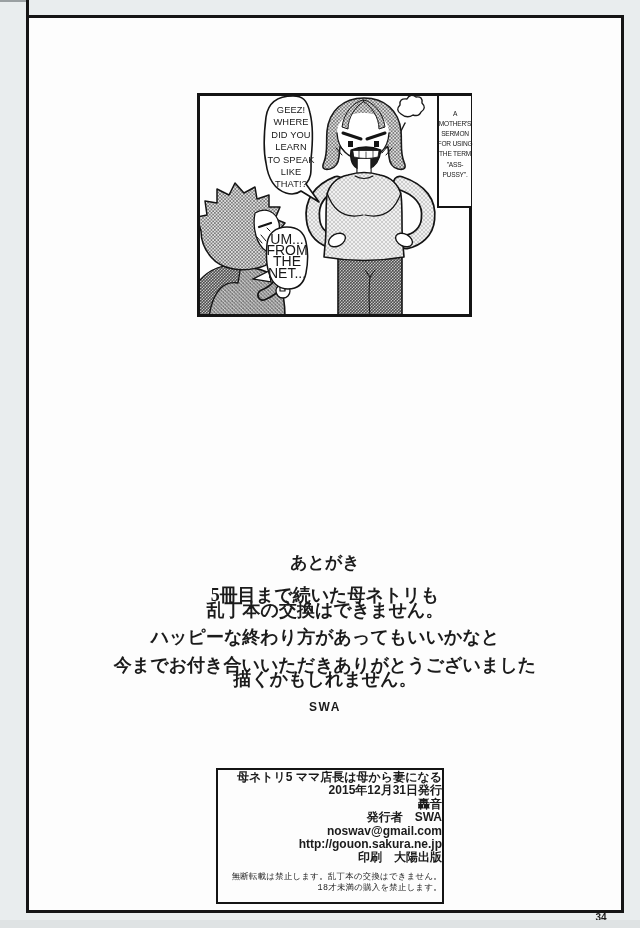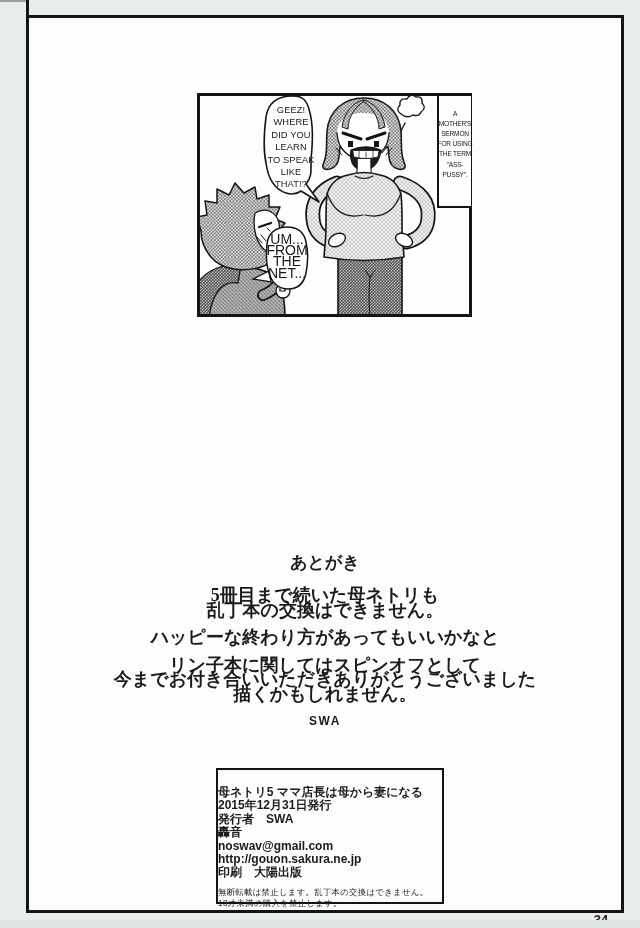--- a/index.html
+++ b/index.html
@@ -25,27 +25,27 @@
 
   
   #afterword{left:60px;top:551px;width:530px;text-align:center;color:#1b1b1b;
              font-weight:bold;}
   .aw-title{font-size:17px;margin-bottom:14px;}
   .aw-para{font-size:18px;line-height:14.5px;margin-bottom:13px;font-family:Liberation Serif, serif;}
   .aw-sign{font-size:12px;letter-spacing:1.5px;}
 
   
   #colophon{left:216px;top:768px;width:228px;height:136px;border:2.5px solid #141414;
-            box-sizing:border-box;background:#fdfdfd;text-align:left;padding-top:16px;}
+            box-sizing:border-box;background:#fdfdfd;text-align:right;padding-top:1px;}
   .col-line{font-size:12px;line-height:13.4px;font-weight:bold;white-space:nowrap;color:#1b1b1b;}
   .col-notice{margin-top:7px;}
-  .col-notice div{font-family:Liberation Sans, sans-serif;font-size:8.4px;
+  .col-notice div{font-family:Liberation Mono, monospace;font-size:8.4px;
                   line-height:11px;letter-spacing:.3px;white-space:nowrap;color:#222;}
 
-  #page-number{left:582px;top:912px;width:38px;text-align:center;font-size:13px;
+  #page-number{left:582px;top:912px;width:38px;text-align:center;font-size:10px;
                font-weight:bold;color:#1b1b1b;}
 </style>
 </head>
 <body>
 
 <div id="stage">
   <div class="abs" id="edge-artifact"></div>
   <div class="abs" id="frame-tick"></div>
   <div class="abs" id="page-frame"></div>
 
@@ -198,32 +198,31 @@
   <div class="abs" id="afterword">
     <div class="aw-title">あとがき</div>
     <div class="aw-para">
       <div>5冊目まで続いた母ネトリも</div>
       <div>乱丁本の交換はできません。</div>
     </div>
     <div class="aw-para">
       <div>ハッピーな終わり方があってもいいかなと</div>
     </div>
     <div class="aw-para">
-      <div>リン子本に関してはスピンオフとして</div>
       <div>今までお付き合いいただきありがとうございました</div>
       <div>描くかもしれません。</div>
     </div>
     <div class="aw-sign">SWA</div>
   </div>
 
   <div class="abs" id="colophon">
     <div class="col-line">母ネトリ5 ママ店長は母から妻になる</div>
     <div class="col-line">2015年12月31日発行</div>
+    <div class="col-line">轟音</div>
     <div class="col-line">発行者　SWA</div>
-    <div class="col-line">轟音</div>
     <div class="col-line">noswav@gmail.com</div>
     <div class="col-line">http://gouon.sakura.ne.jp</div>
     <div class="col-line">印刷　大陽出版</div>
     <div class="col-notice">
       <div>無断転載は禁止します。乱丁本の交換はできません。</div>
       <div>18才未満の購入を禁止します。</div>
     </div>
   </div>
 
   <div class="abs" id="page-number">34</div>

